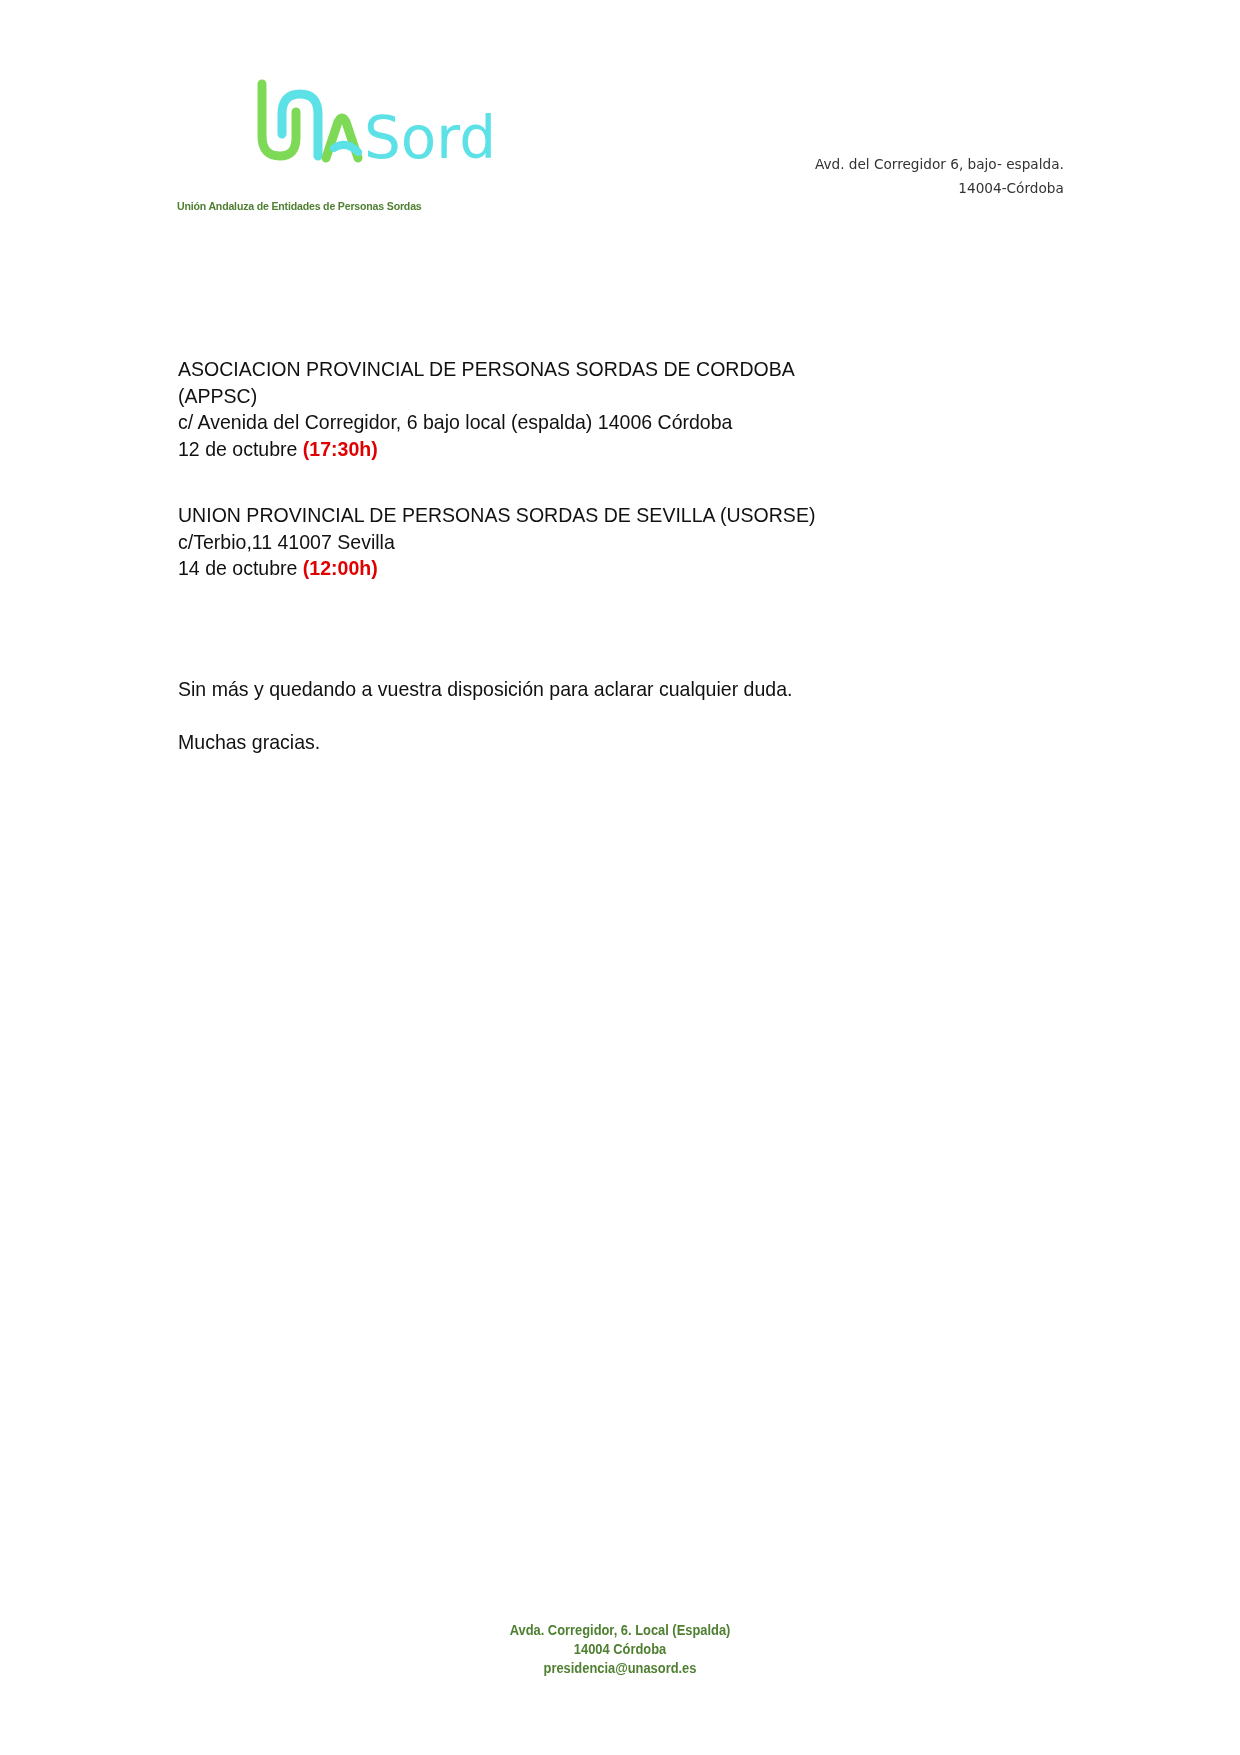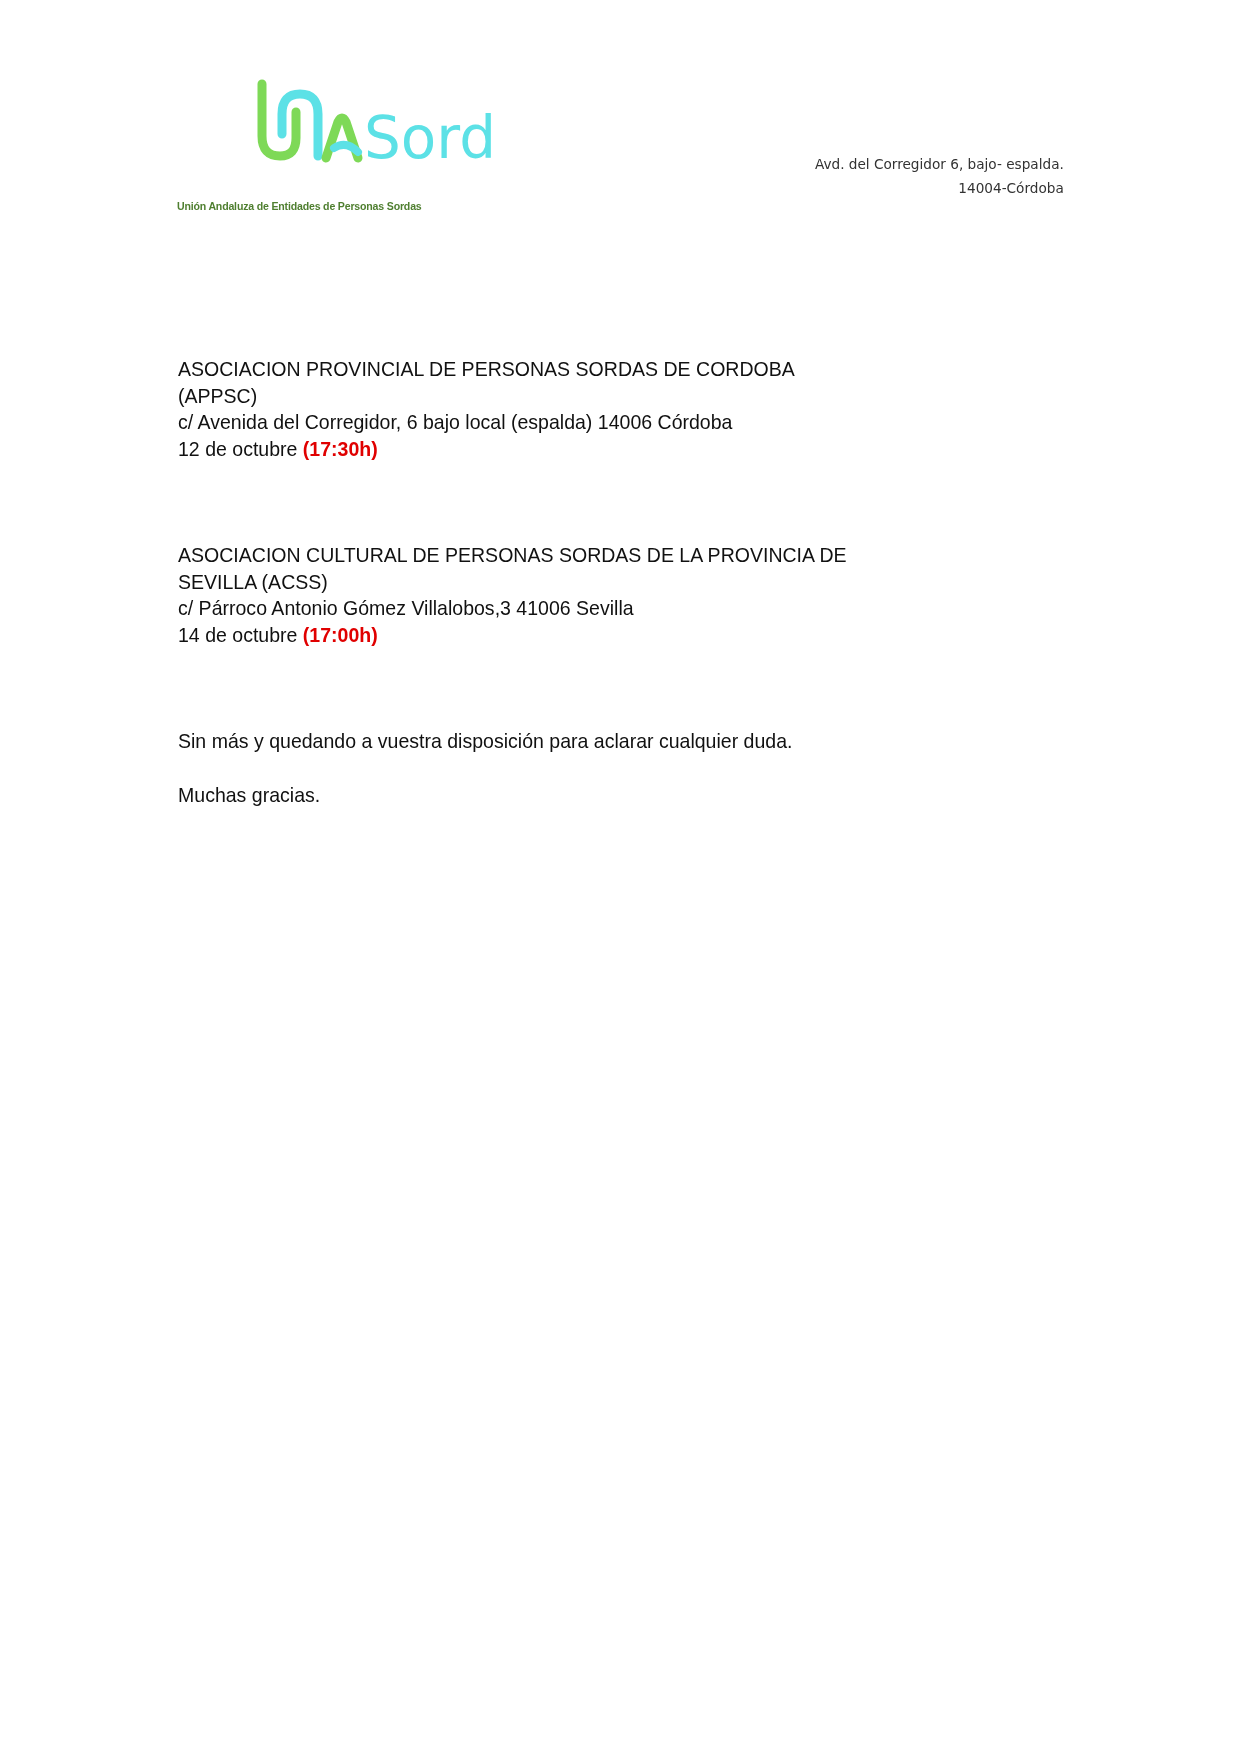--- a/index.html
+++ b/index.html
@@ -65,29 +65,33 @@
 
   <div class="body-text">
 
     <div class="block">
       <span class="line">ASOCIACION PROVINCIAL DE PERSONAS SORDAS DE CORDOBA</span>
       <span class="line">(APPSC)</span>
       <span class="line">c/ Avenida del Corregidor, 6 bajo local (espalda) 14006 Córdoba</span>
       <span class="line"><span>12 de octubre </span><span class="time">(17:30h)</span></span>
     </div>
 
+    <div class="block">
+      <span class="line">UNION PROVINCIAL DE PERSONAS SORDAS DE SEVILLA (USORSE)</span>
+      <span class="line">c/Terbio,11 41007 Sevilla</span>
+      <span class="line"><span>14 de octubre </span><span class="time">(12:00h)</span></span>
+    </div>
 
     <div style="height:14px"></div>
 
-    <div class="block">
-      <span class="line">ASOCIACION CULTURAL DE PERSONAS SORDAS DE LA PROVINCIA DE</span>
-      <span class="line">SEVILLA (ACSS)</span>
-      <span class="line">c/ Párroco Antonio Gómez Villalobos,3 41006 Sevilla</span>
-      <span class="line"><span>14 de octubre </span><span class="time">(17:00h)</span></span>
-    </div>
 
     <div class="spacer-large"></div>
 
     <span class="line closing">Sin más y quedando a vuestra disposición para aclarar cualquier duda.</span>
     <span class="line">Muchas gracias.</span>
   </div>
 
+  <div class="footer">
+    <span>Avda. Corregidor, 6. Local (Espalda)</span>
+    <span>14004 Córdoba</span>
+    <span>presidencia@unasord.es</span>
+  </div>
 </div>
 
 </body></html>

